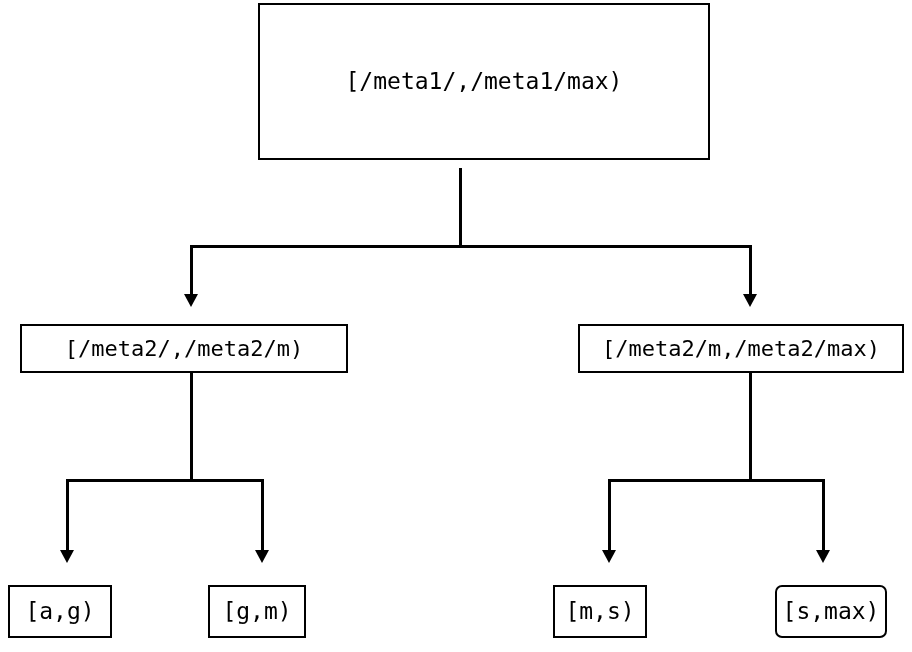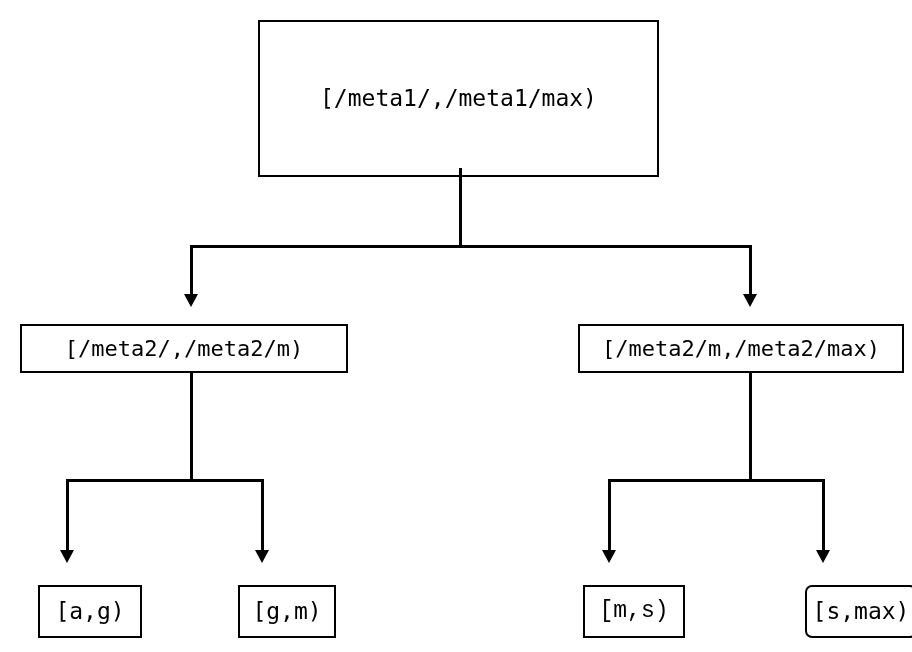--- a/index.html
+++ b/index.html
@@ -28,22 +28,22 @@
     color: #000000;
     white-space: pre;
   }
   .node .node-label {
     display: block;
     line-height: 1;
     letter-spacing: 0px;
   }
   .node-root {
     left: 258px;
-    top: 20px;
-    width: 401px;
+    top: 3px;
+    width: 452px;
     height: 157px;
   }
   .node-root .node-label { font-size: 23px; }
 
   .node-mid {
     height: 49px;
   }
   .node-mid .node-label { font-size: 22px; }
 
   .node-mid-left {
@@ -52,27 +52,26 @@
     width: 328px;
   }
   .node-mid-right {
     left: 578px;
     top: 324px;
     width: 326px;
   }
 
   .node-leaf {
     height: 53px;
-    margin-left: 30px;
   }
   .node-leaf .node-label { font-size: 23px; }
 
   .node-leaf-1 { left: 8px;   top: 585px; width: 104px; }
   .node-leaf-2 { left: 208px; top: 585px; width: 98px; text-align: center;  }
-  .node-leaf-3 { left: 553px; top: 585px; width: 102px; font-family: Liberation Mono, monospace;  }
+  .node-leaf-3 { left: 553px; top: 585px; width: 94px;  }
   .node-leaf-4 { left: 775px; top: 585px; width: 112px; border-radius: 7px; }
 
   
   .conn {
     position: absolute;
     background: #000000;
   }
   .conn-v { width: 3px; }
   .conn-h { height: 3px; }
 

